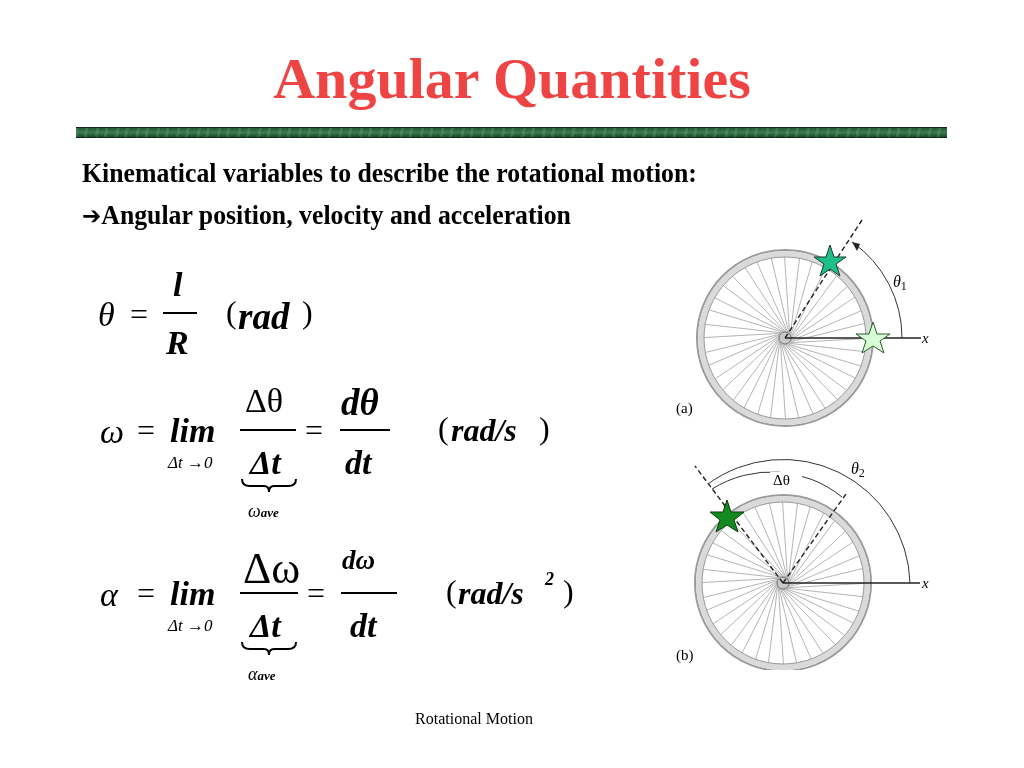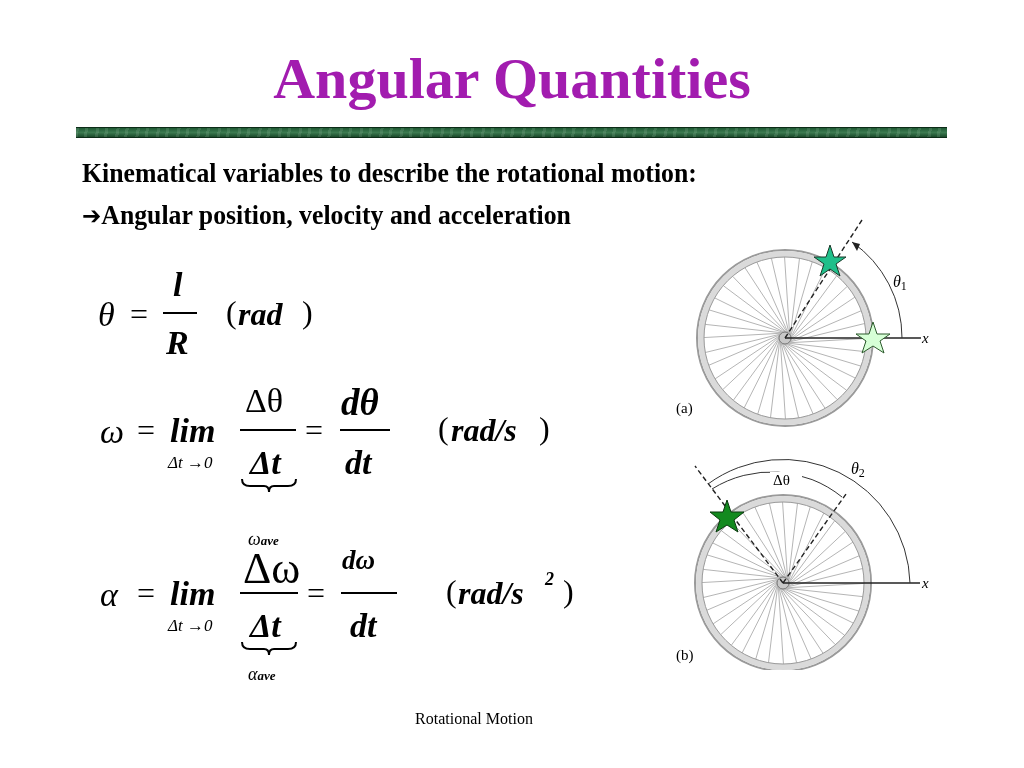--- a/index.html
+++ b/index.html
@@ -4,21 +4,21 @@
 <style>
   html, body { margin:0; padding:0; }
   body {
     width:1024px; height:768px; position:relative; overflow:hidden;
     background:#ffffff;
     font-family:"Liberation Serif", "DejaVu Serif", serif;
     color:#000;
   }
   .title {
     position:absolute; left:0; top:44px; width:1024px; text-align:center;
-    font-size:58px; font-weight:bold; color:#a21caf; line-height:70px;
+    font-size:58px; font-weight:bold; color:#ef4444; line-height:70px;
   }
   .divider {
     position:absolute; left:76px; top:127px; width:871px; height:9px;
     background:
       repeating-linear-gradient(100deg, rgba(255,255,255,0.10) 0 3px, rgba(0,0,0,0.0) 3px 9px, rgba(160,200,170,0.18) 9px 12px, rgba(0,0,0,0) 12px 20px),
       linear-gradient(180deg, #1f5a34 0%, #3c7a50 50%, #1a4a2a 100%);
     border-top:1px solid #0d2c18; border-bottom:1px solid #0d2c18;
   }
   .intro {
     position:absolute; left:82px; top:152px;
@@ -49,36 +49,36 @@
   <div><span class="arrow">➔</span><span>Angular position, velocity and acceleration</span></div>
 </div>
 
 <div class="eq" style="left:0;top:0;">
   <span class="abs it" style="left:98px;top:298px;font-size:34px;">θ</span>
   <span class="abs" style="left:130px;top:298px;font-size:32px;">=</span>
   <span class="abs bi" style="left:173px;top:268px;font-size:34px;">l</span>
   <div class="frac-line" style="left:163px;top:312px;width:34px;"></div>
   <span class="abs bi" style="left:166px;top:326px;font-size:34px;">R</span>
   <span class="abs" style="left:226px;top:296px;font-size:32px;">(</span>
-  <span class="abs bi" style="left:238px;top:298px;font-size:32px;">rad</span>
+  <span class="abs bi" style="left:238px;top:298px;font-size:37px;">rad</span>
   <span class="abs" style="left:302px;top:296px;font-size:32px;">)</span>
 </div>
 
 <div class="eq" style="left:0;top:0;">
   <span class="abs it" style="left:100px;top:415px;font-size:34px;">ω</span>
   <span class="abs" style="left:137px;top:414px;font-size:32px;">=</span>
   <span class="abs bi" style="left:170px;top:414px;font-size:34px;">lim</span>
   <span class="abs it" style="left:168px;top:454px;font-size:17px;">Δt →0</span>
   <span class="abs" style="left:245px;top:384px;font-size:34px;">Δθ</span>
   <div class="frac-line" style="left:240px;top:429px;width:56px;"></div>
   <span class="abs bi" style="left:250px;top:446px;font-size:34px;">Δt</span>
   <svg class="fig" style="left:240px;top:478px;" width="58" height="16">
       <path d="M2,1 Q2,8 10,8 L24,8 Q29,8 29,14 Q29,8 34,8 L48,8 Q56,8 56,1" fill="none" stroke="#000" stroke-width="2"></path>
     </svg>
-  <span class="abs it" style="left:248px;top:502px;font-size:18px;margin-top:28px;"><span>ω</span><span class="bi" style="font-size:13px;">ave</span></span>
+  <span class="abs it" style="left:248px;top:502px;font-size:18px;"><span>ω</span><span class="bi" style="font-size:13px;">ave</span></span>
   <span class="abs" style="left:305px;top:414px;font-size:32px;">=</span>
   <span class="abs bi" style="left:341px;top:384px;font-size:37px;">dθ</span>
   <div class="frac-line" style="left:340px;top:429px;width:50px;"></div>
   <span class="abs bi" style="left:345px;top:446px;font-size:34px;">dt</span>
   <span class="abs" style="left:438px;top:412px;font-size:32px;">(</span>
   <span class="abs bi" style="left:451px;top:414px;font-size:32px;">rad/s</span>
   <span class="abs" style="left:539px;top:412px;font-size:32px;">)</span>
 </div>
 
 <div class="eq" style="left:0;top:0;">

